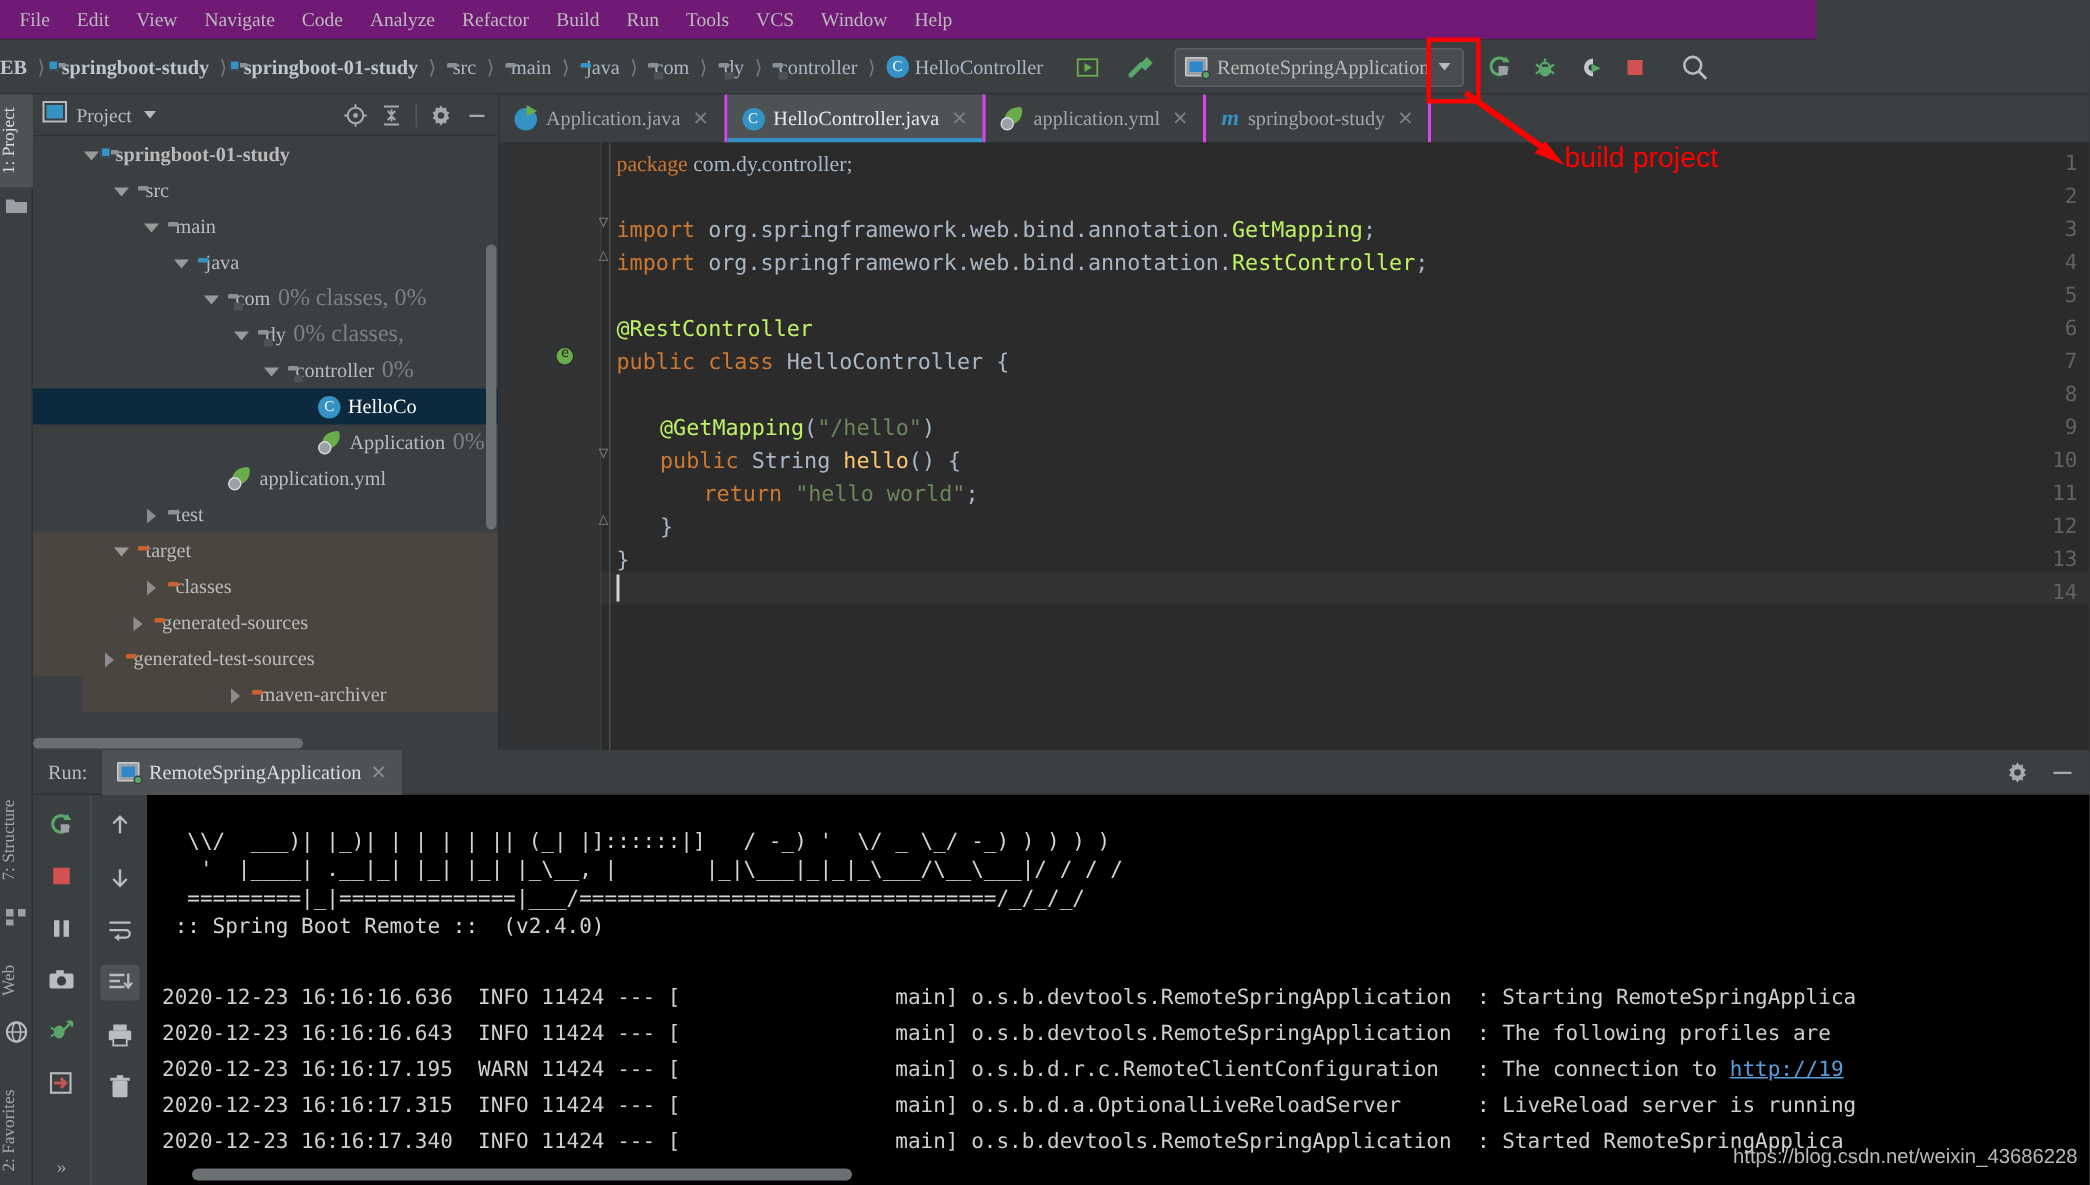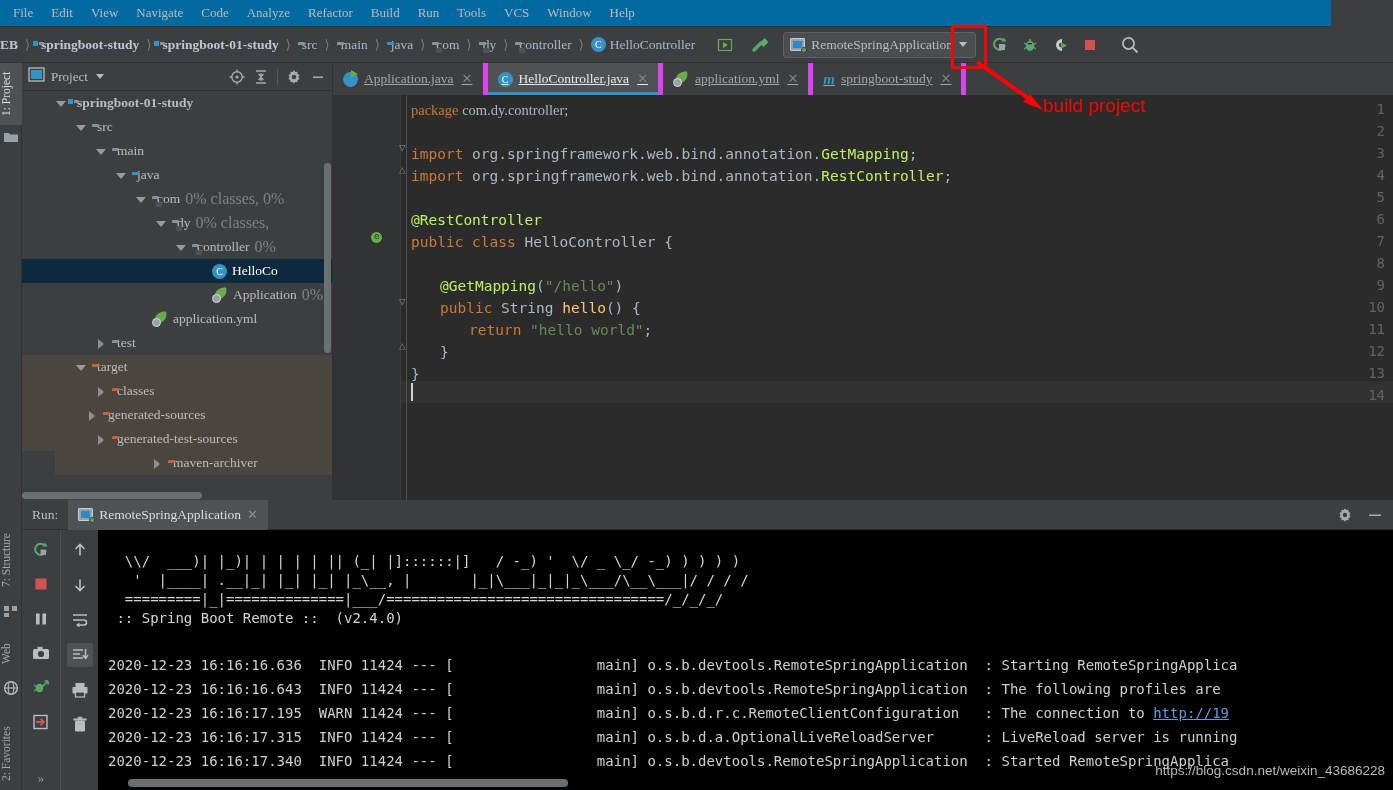--- a/index.html
+++ b/index.html
@@ -6,22 +6,22 @@
   html, body {
     width: 1393px; height: 790px;
     background: #3c3f41;
     font-family: "Liberation Sans", sans-serif;
     overflow: hidden;
   }
   #app { position: relative; width: 1393px; height: 790px; background: #3c3f41; }
 
   
   .menubar {
-    position: absolute; top: 0; left: 0; width: 1331px; height: 27px;
-    background: #0369a1; display: flex; align-items: center;
+    position: absolute; top: 0; left: 0; width: 1211px; height: 27px;
+    background: #701a75; display: flex; align-items: center;
     padding-left: 4px; border-bottom: 1px solid #2f3133;
   }
   .menu-item {
     color: #bbbbbb; font-size: 13px; padding: 3px 9px;
     font-family: "Liberation Serif", serif; cursor: default; white-space: nowrap;
   }
 
   
   .navbar {
     position: absolute; top: 27px; left: 0; width: 1393px; height: 36px;
@@ -170,21 +170,21 @@
 
   
   .editorwin {
     position: absolute; top: 63px; left: 333px; width: 1060px; height: 437px;
     background: #2b2b2b;
   }
   .tabs { height: 32px; background: #3c3f41; display: flex; align-items: stretch; }
   .tab {
     display: flex; align-items: center; gap: 6px; padding: 0 10px;
     color: #a2a6a8; font-size: 13.5px; font-family: "Liberation Serif", serif;
-    border-right: 5px solid #d946ef; white-space: nowrap; position: relative; text-decoration: underline;
+    border-right: 2px solid #d946ef; white-space: nowrap; position: relative;
   }
   .tab.active { background: #4e5254; color: #e8e8e8; }
   .tab.active::after {
     content: ""; position: absolute; left: 0; right: 0; bottom: 0; height: 3px; background: #3592c4;
   }
   .tab .x { color: #7d8184; font-size: 13px; margin-left: 2px; }
   .tabico-java {
     width: 15px; height: 15px; border-radius: 50%; background: #3592c4; position: relative;
   }
   .tabico-java::after {
@@ -566,21 +566,21 @@
         <div class="trow excluded" style="padding-left: 72px;">
           <span class="tw right"></span>
           <span class="ico"><span class="folder orange"></span></span>
           <span class="">classes</span>
         </div>
         <div class="trow excluded" style="padding-left: 63px;">
           <span class="tw right"></span>
           <span class="ico"><span class="folder orange"></span></span>
           <span class="">generated-sources</span>
         </div>
-        <div class="trow excluded" style="padding-left: 72px;">
+        <div class="trow excluded" style="padding-left: 44px;">
           <span class="tw right"></span>
           <span class="ico"><span class="folder orange"></span></span>
           <span class="">generated-test-sources</span>
         </div>
         <div class="trow excluded" style="padding-left: 95px; margin-left: 33px;">
           <span class="tw right"></span>
           <span class="ico"><span class="folder orange"></span></span>
           <span class="">maven-archiver</span>
         </div>
       </div>

